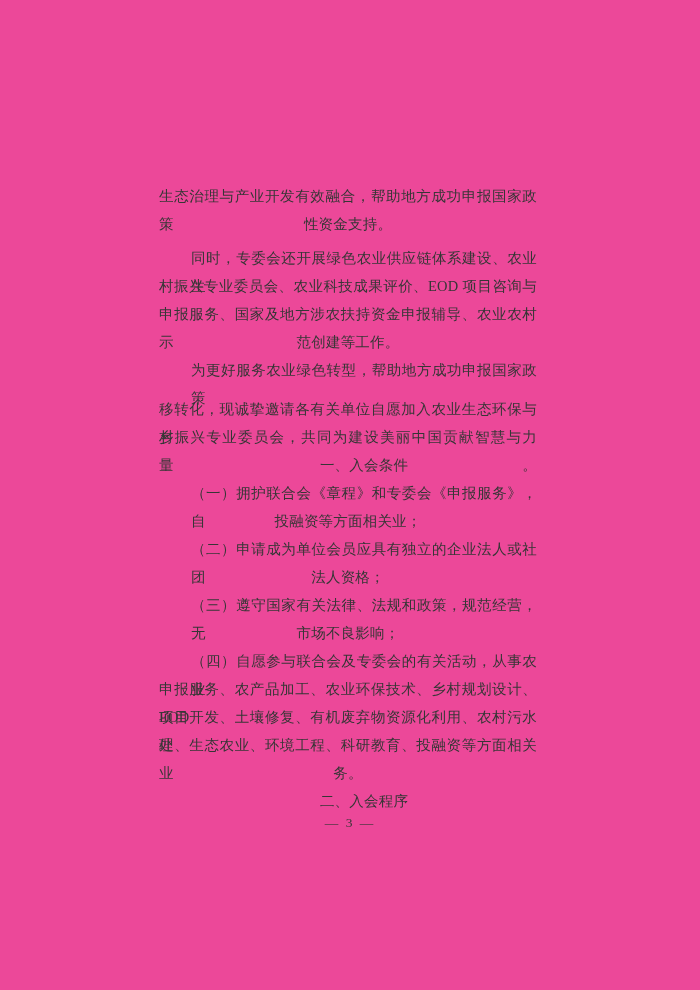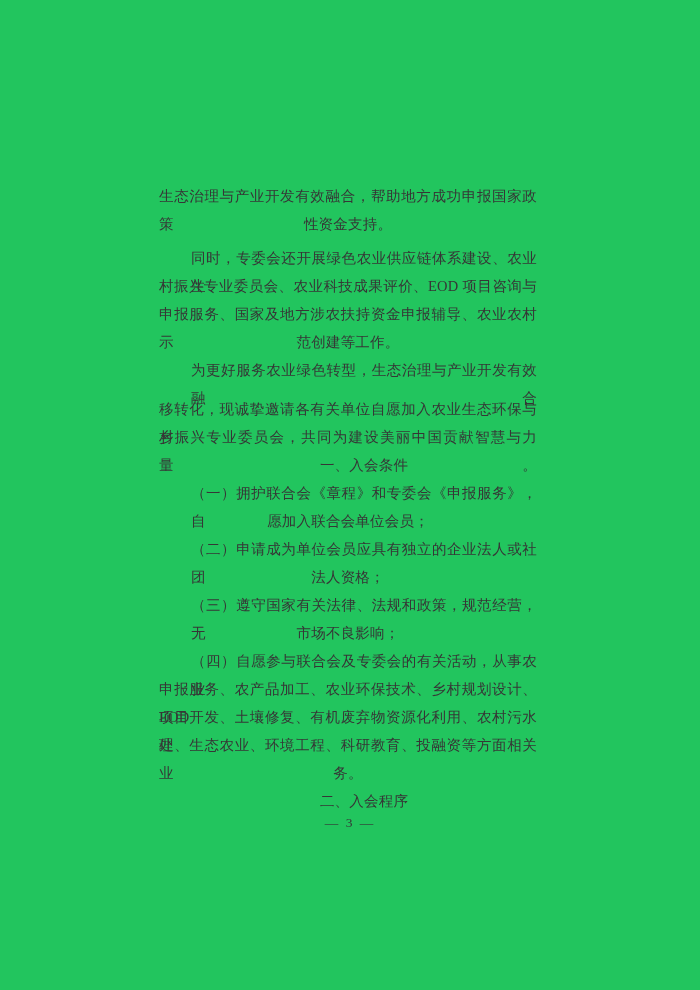--- a/index.html
+++ b/index.html
@@ -7,21 +7,21 @@
     padding: 0;
     width: 700px;
     height: 990px;
     background: #ffffff;
     overflow: hidden;
   }
   .page {
     position: relative;
     width: 700px;
     height: 990px;
-    background: #22c55e;
+    background: #ec4899;
     font-family: "Liberation Serif", "DejaVu Serif", serif;
   }
   .body-text {
     position: absolute;
     left: 159px;
     top: 182px;
     width: 378px;
     color: #363636;
   }
   .line {
@@ -60,26 +60,26 @@
 <body style="background: rgb(255, 255, 255);">
 
 <div class="page">
   <div class="body-text" id="body-text">
       <div class="line justify" style="color: rgb(54, 54, 54);">生态治理与产业开发有效融合，帮助地方成功申报国家政策</div>
       <div class="line" style="color: rgb(54, 54, 54);">性资金支持。</div>
       <div class="line justify indent" style="color: rgb(54, 54, 54); margin-top: 6px;">同时，专委会还开展绿色农业供应链体系建设、农业生</div>
       <div class="line justify" style="color: rgb(54, 54, 54);">村振兴专业委员会、农业科技成果评价、EOD 项目咨询与</div>
       <div class="line justify" style="color: rgb(54, 54, 54);">申报服务、国家及地方涉农扶持资金申报辅导、农业农村示</div>
       <div class="line" style="color: rgb(54, 54, 54);">范创建等工作。</div>
-      <div class="line justify indent" style="color: rgb(54, 54, 54);">为更好服务农业绿色转型，生态治理与产业开发有效融合</div>
+      <div class="line justify indent" style="color: rgb(54, 54, 54);">为更好服务农业绿色转型，帮助地方成功申报国家政策</div>
       <div class="line justify" style="color: rgb(54, 54, 54); margin-top: 11px;">移转化，现诚挚邀请各有关单位自愿加入农业生态环保与乡</div>
       <div class="line justify" style="color: rgb(54, 54, 54);">村振兴专业委员会，共同为建设美丽中国贡献智慧与力量。</div>
       <div class="line indent" style="color: rgb(54, 54, 54);">一、入会条件</div>
       <div class="line justify indent" style="color: rgb(54, 54, 54);">（一）拥护联合会《章程》和专委会《申报服务》，自</div>
-      <div class="line" style="color: rgb(54, 54, 54);">愿加入联合会单位会员；</div>
+      <div class="line" style="color: rgb(54, 54, 54);">投融资等方面相关业；</div>
       <div class="line justify indent" style="color: rgb(54, 54, 54);">（二）申请成为单位会员应具有独立的企业法人或社团</div>
       <div class="line" style="color: rgb(54, 54, 54); font-family: Liberation Serif, serif;">法人资格；</div>
       <div class="line justify indent" style="color: rgb(54, 54, 54);">（三）遵守国家有关法律、法规和政策，规范经营，无</div>
       <div class="line" style="color: rgb(54, 54, 54);">市场不良影响；</div>
       <div class="line justify indent" style="color: rgb(54, 54, 54);">（四）自愿参与联合会及专委会的有关活动，从事农业</div>
       <div class="line justify" style="color: rgb(54, 54, 54);">申报服务、农产品加工、农业环保技术、乡村规划设计、EOD</div>
       <div class="line justify" style="color: rgb(54, 54, 54);">项目开发、土壤修复、有机废弃物资源化利用、农村污水处</div>
       <div class="line justify" style="color: rgb(54, 54, 54);">理、生态农业、环境工程、科研教育、投融资等方面相关业</div>
       <div class="line" style="color: rgb(54, 54, 54);">务。</div>
       <div class="line indent" style="color: rgb(54, 54, 54);">二、入会程序</div>

